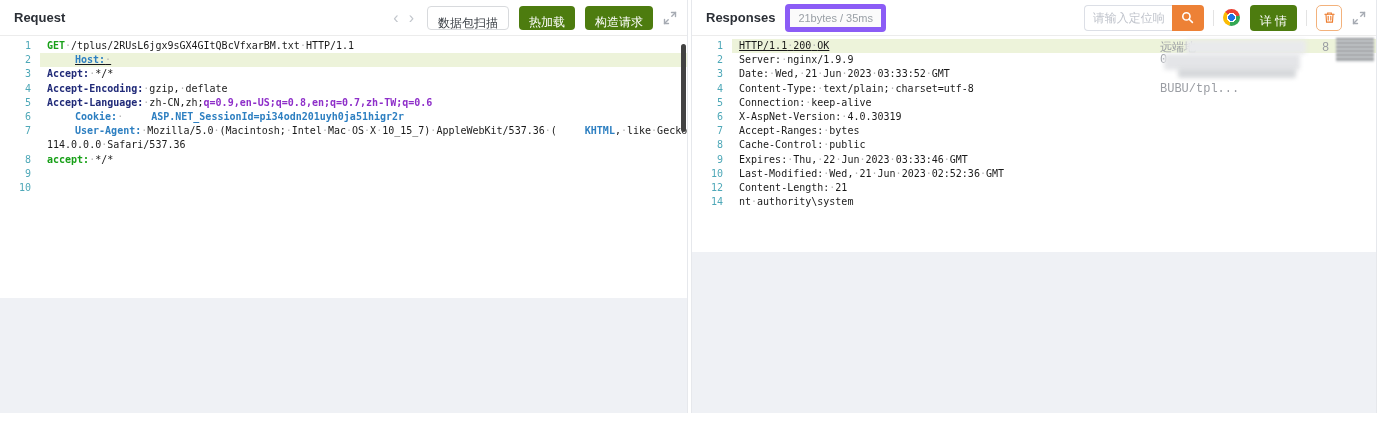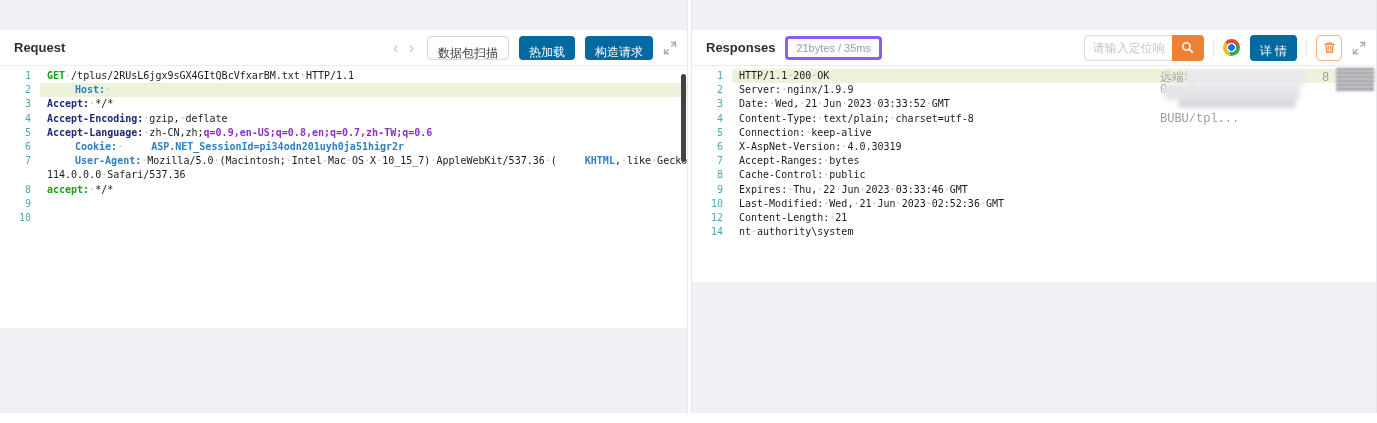--- a/index.html
+++ b/index.html
@@ -6,34 +6,34 @@
   html,body { width:1377px; height:423px; background:#fff; overflow:hidden;
     font-family:"Liberation Sans", sans-serif; }
   .page { display:flex; width:1377px; height:413px; }
 
   .panel { background:#eff1f5; display:flex; flex-direction:column; }
   .panel.left  { width:688px; border-right:1px solid #e6e8ec; }
   .gap { width:3px; background:#fff; }
   .panel.right { width:686px; border-left:1px solid #e6e8ec; border-right:1px solid #e6e8ec; }
 
   .panel-header { height:36px; background:#fff; border-bottom:1px solid #ececec;
-    display:flex; align-items:center; padding:0 10px 0 14px; flex:0 0 36px;margin-top:30px; }
+    display:flex; align-items:center; padding:0 10px 0 14px; flex:0 0 36px; }
   .panel-title { font-size:13px; font-weight:bold; color:#2b2f36; }
   .spacer { flex:1; }
 
   .chev { color:#c2c6cc; font-size:16px; line-height:1; padding:2px 5px; cursor:pointer;
     background:none; border:none; font-family:"Liberation Sans",sans-serif; }
   .btn { height:24px; border-radius:4px; font-size:12px; padding:8px 10px; cursor:pointer;
     border:1px solid transparent; font-family:"Liberation Sans",sans-serif; }
   .btn.ghost { background:#fff; border-color:#d8dadd; color:#3a3f45; margin-left:8px; }
-  .btn.orange { background:#0369a1; color:#fff; margin-left:10px; border:none; }
+  .btn.orange { background:#4d7c0f; color:#fff; margin-left:10px; border:none; }
   .expand-btn { background:none; border:none; margin-left:10px; cursor:pointer; padding:0; line-height:0; }
 
   .meta-badge { margin-left:10px; font-size:11px; color:#9aa0a6; background:#fbfbfb;
-    border:3px solid #8b5cf6; border-radius:4px; padding:3px 8px; }
+    border:5px solid #8b5cf6; border-radius:4px; padding:3px 8px; }
 
   .search-wrap { display:flex; align-items:center; }
   .search-input { width:88px; height:26px; border:1px solid #dcdfe6; border-right:none;
     border-radius:4px 0 0 4px; font-size:12px; padding:0 8px; color:#333; outline:none; }
   .search-input::placeholder { color:#c0c4cc; }
   .search-btn { width:32px; height:26px; background:#ED8136; border:none; border-radius:0 4px 4px 0;
     cursor:pointer; display:flex; align-items:center; justify-content:center; }
   .vdiv { width:1px; height:16px; background:#e3e3e3; margin:0 9px; }
 
   .chrome-icon { width:17px; height:17px; border-radius:50%; cursor:pointer;
@@ -45,21 +45,21 @@
     display:flex; align-items:center; justify-content:center; cursor:pointer; }
 
   
   .editor { background:#fff; position:relative; padding-top:3px; overflow:hidden; flex:0 0 auto; }
   .editor.req { height:262px; }
   .editor.res { height:216px; }
   .row { display:flex; line-height:14.2px; font-size:10px;
     font-family:"DejaVu Sans Mono", monospace; }
   .ln { flex:0 0 40px; text-align:right; padding-right:9px; color:#4ea8b8; user-select:none; }
   .lc { flex:1; white-space:pre; padding-left:7px; color:#1a1a1a; }
-  .row.hl .lc { background:#edf3da; }
+  .row.hl .lc { background:#edf3da;text-decoration:underline; }
   .ws { color:#b5b5b5; }
   .c-plain  { color:#1a1a1a; }
   .c-method { color:#18a018; font-weight:bold; }
   .c-navy   { color:#202a78; font-weight:bold; }
   .c-blue   { color:#2d7fc1; font-weight:bold;padding-left:28px; }
   .c-purple { color:#8e2fc9; font-weight:bold; }
 
   .scroll-thumb { position:absolute; right:1px; top:8px; width:5px; height:88px;
     background:#424242; border-radius:3px; }
 

